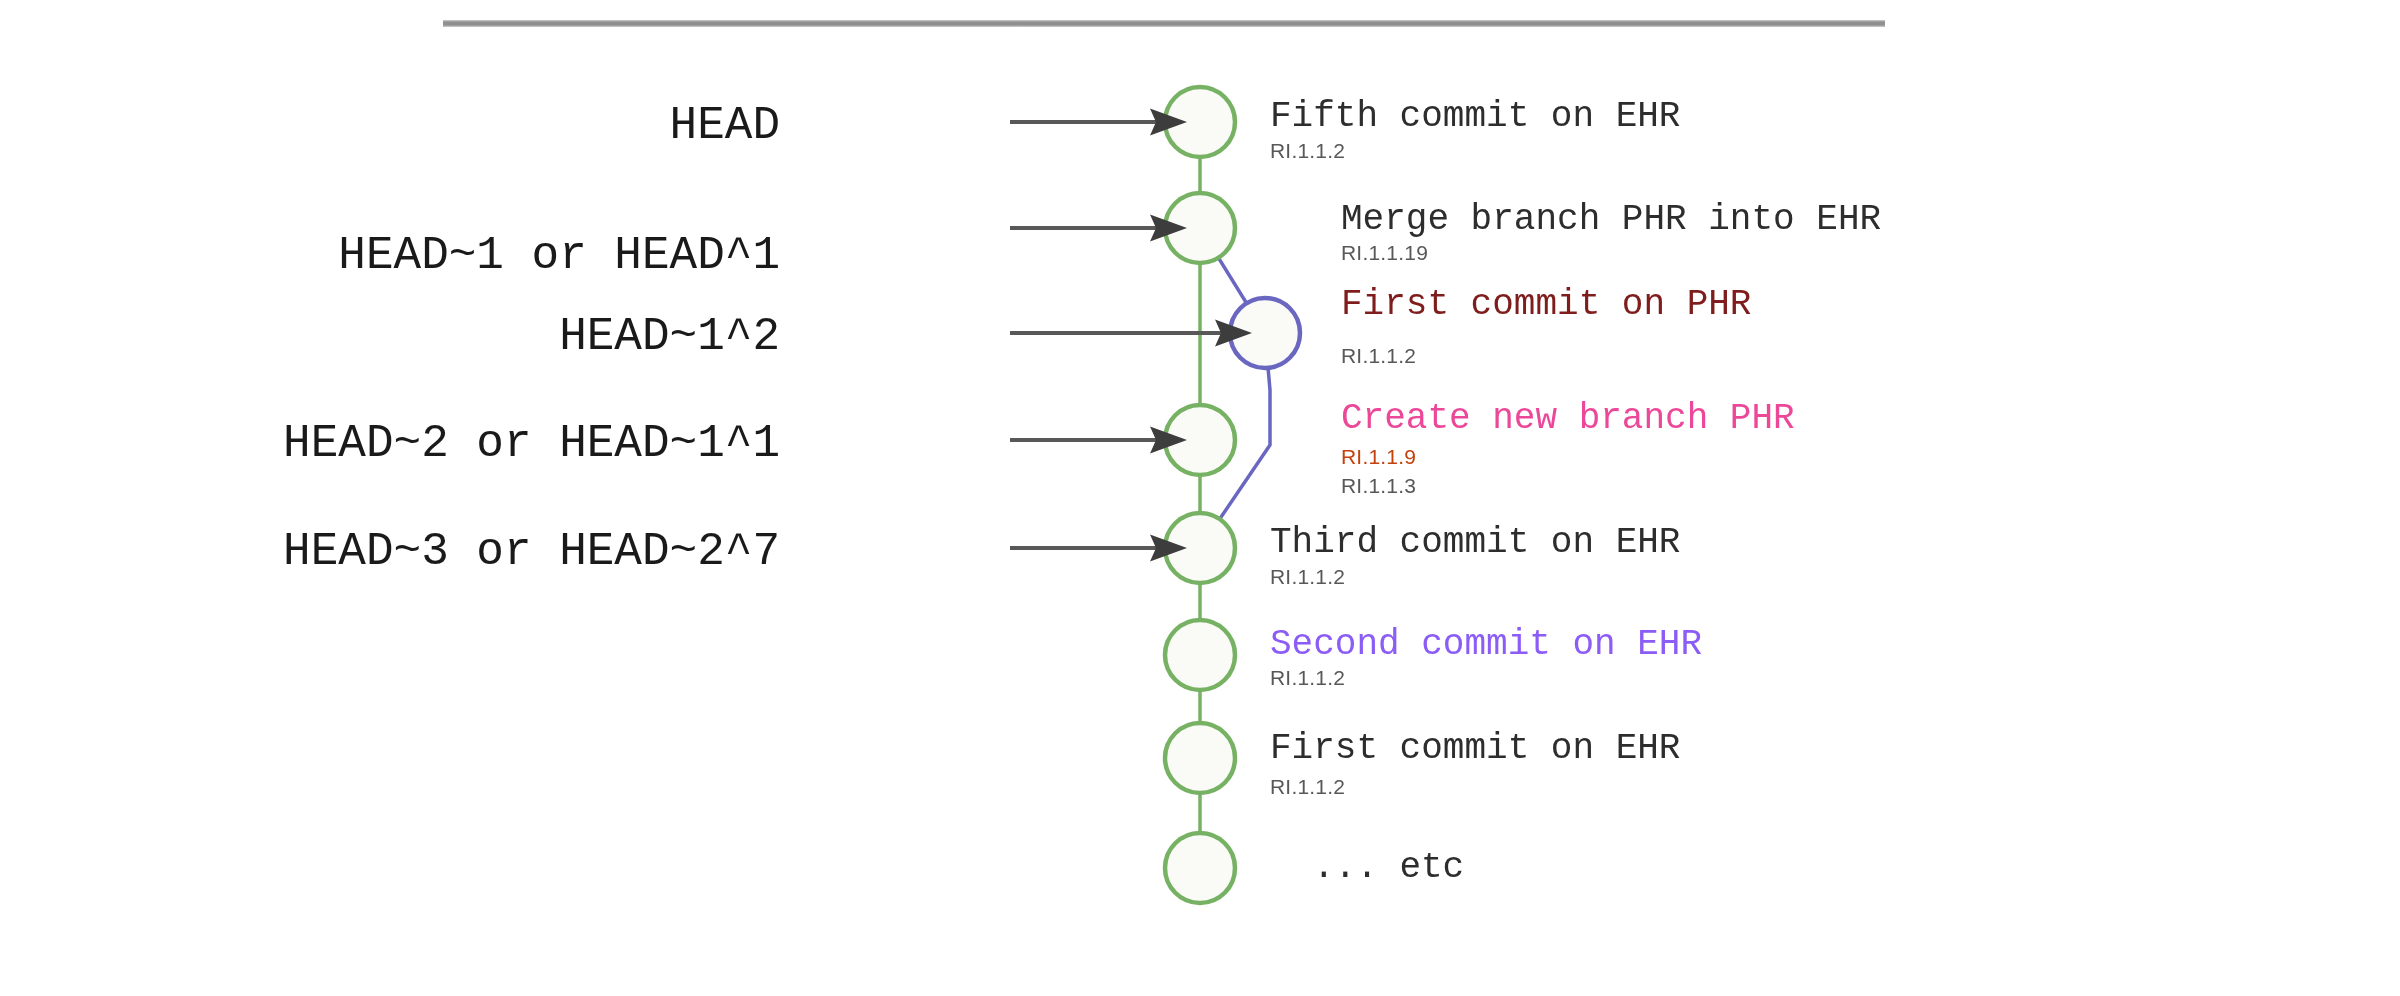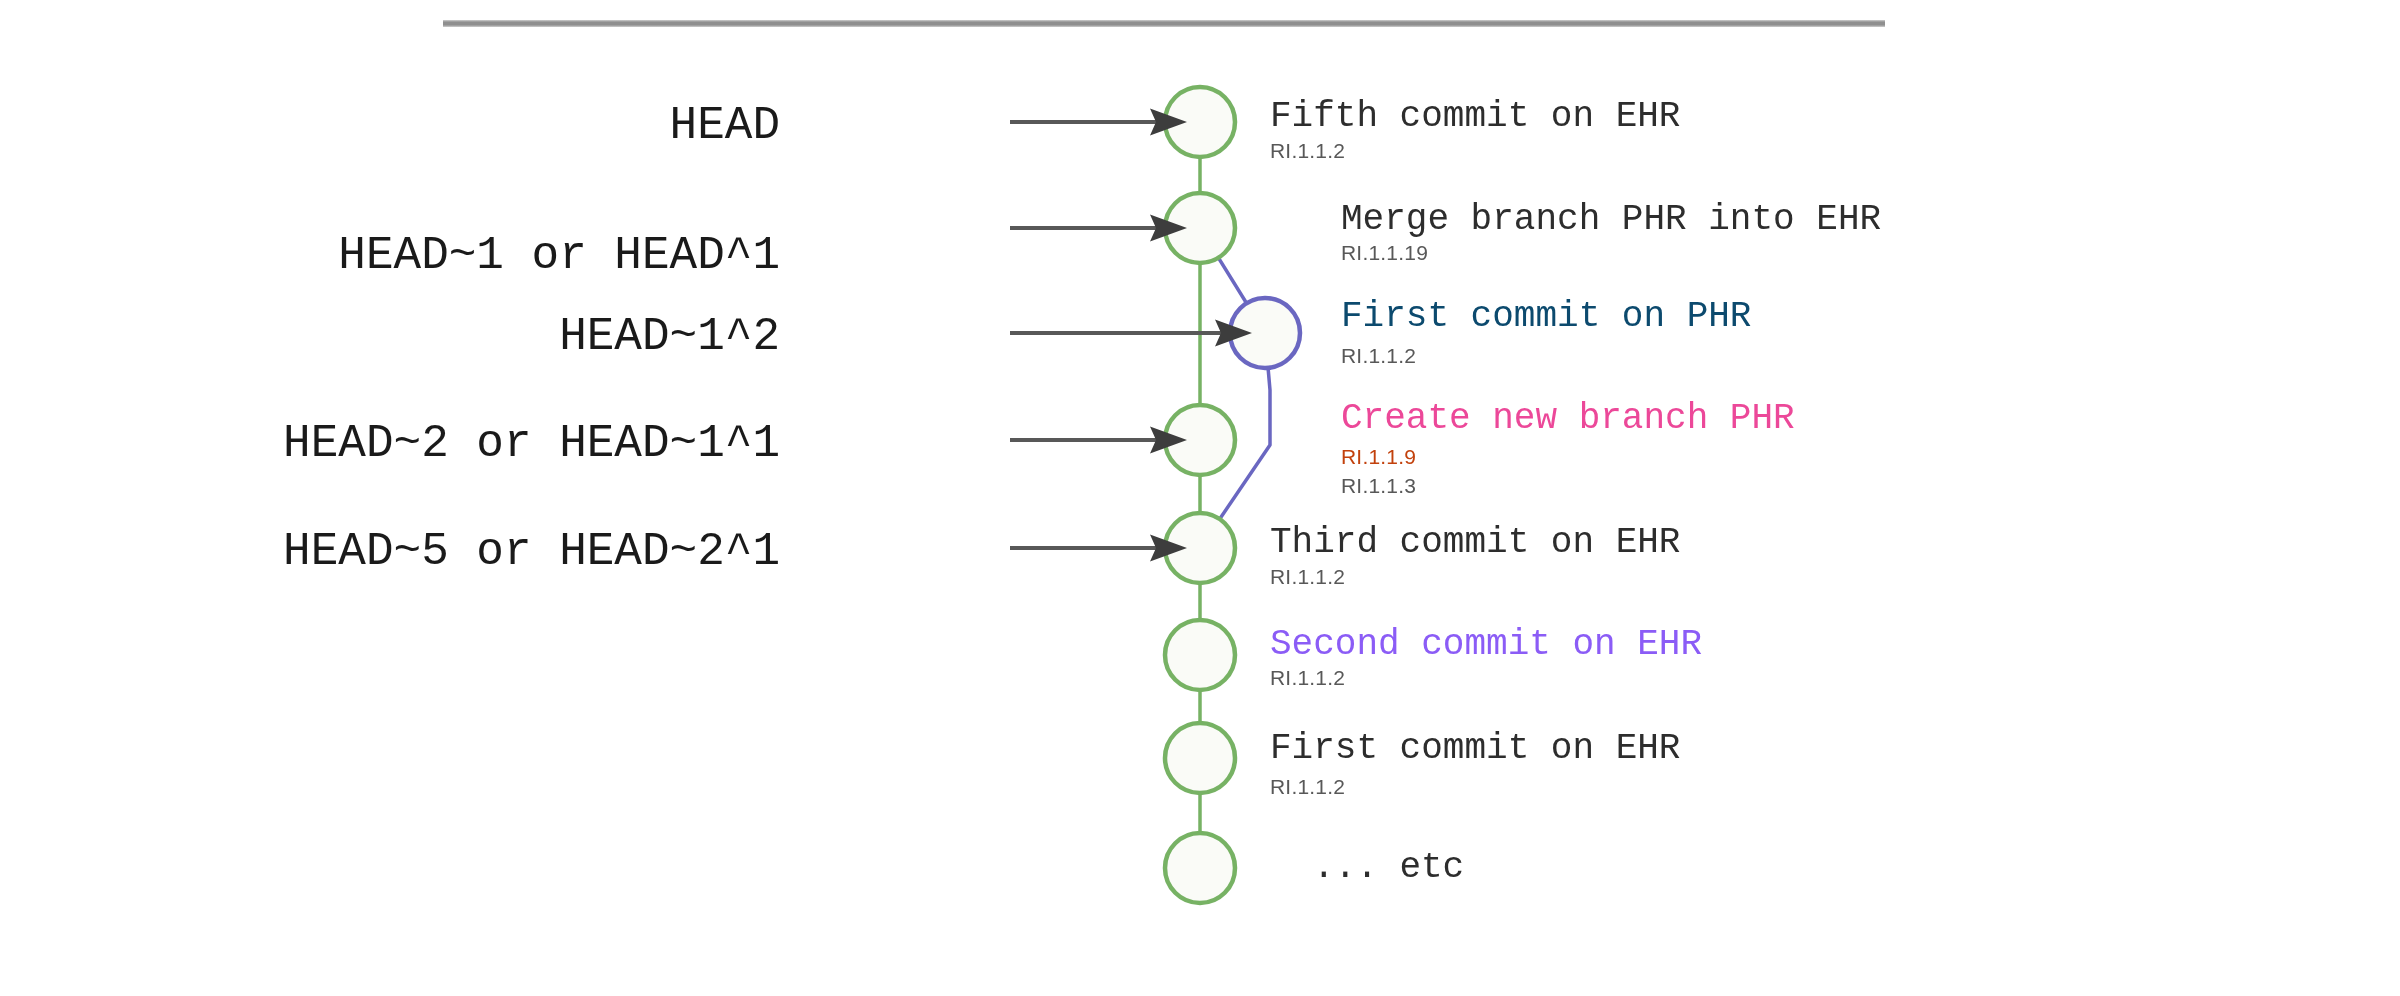--- a/index.html
+++ b/index.html
@@ -58,29 +58,29 @@
     <g>
       <line x1="1010" y1="548" x2="1157" y2="548" stroke-width="4" style="stroke: rgb(88, 88, 88);"></line>
       <path d="M1187,548 L1150,534.5 L1156,548 L1150,561.5 Z" style="fill: rgb(61, 61, 61);"></path>
     </g>
   </svg>
 
   <div class="ref" style="top: 126px; color: rgb(26, 26, 26);">HEAD</div>
   <div class="ref" style="top: 232px; color: rgb(26, 26, 26); margin-top: 24px;">HEAD~1 or HEAD^1</div>
   <div class="ref" style="top: 337px; color: rgb(26, 26, 26);">HEAD~1^2</div>
   <div class="ref" style="top: 444px; color: rgb(26, 26, 26);">HEAD~2 or HEAD~1^1</div>
-  <div class="ref" style="top: 552px; color: rgb(26, 26, 26);">HEAD~5 or HEAD~2^1</div>
+  <div class="ref" style="top: 552px; color: rgb(26, 26, 26);">HEAD~3 or HEAD~2^7</div>
 
   <div class="title" style="left: 1270px; top: 116px; color: rgb(45, 45, 45);">Fifth commit on EHR</div>
   <div class="cid" style="left: 1270px; top: 151px; color: rgb(88, 88, 88);">RI.1.1.2</div>
 
   <div class="title" style="left: 1341px; top: 219px; color: rgb(45, 45, 45);">Merge branch PHR into EHR</div>
   <div class="cid" style="left: 1341px; top: 253px; color: rgb(88, 88, 88); text-align: right;">RI.1.1.19</div>
 
-  <div class="title" style="left: 1341px; top: 316px; color: #0c4a6e;">First commit on PHR</div>
+  <div class="title" style="left: 1341px; top: 304px; color: #7f1d1d;">First commit on PHR</div>
   <div class="cid" style="left: 1341px; top: 356px; color: rgb(88, 88, 88);">RI.1.1.2</div>
 
   <div class="title" style="left: 1341px; top: 418px; color: #ec4899;">Create new branch PHR</div>
   <div class="cid" style="left: 1341px; top: 457px; color: #c2410c;">RI.1.1.9</div>
   <div class="cid" style="left: 1341px; top: 486px; color: rgb(88, 88, 88);">RI.1.1.3</div>
 
   <div class="title" style="left: 1270px; top: 542px; color: rgb(45, 45, 45);">Third commit on EHR</div>
   <div class="cid" style="left: 1270px; top: 577px; color: rgb(88, 88, 88);">RI.1.1.2</div>
 
   <div class="title" style="left: 1270px; top: 644px; color: #8b5cf6;">Second commit on EHR</div>

